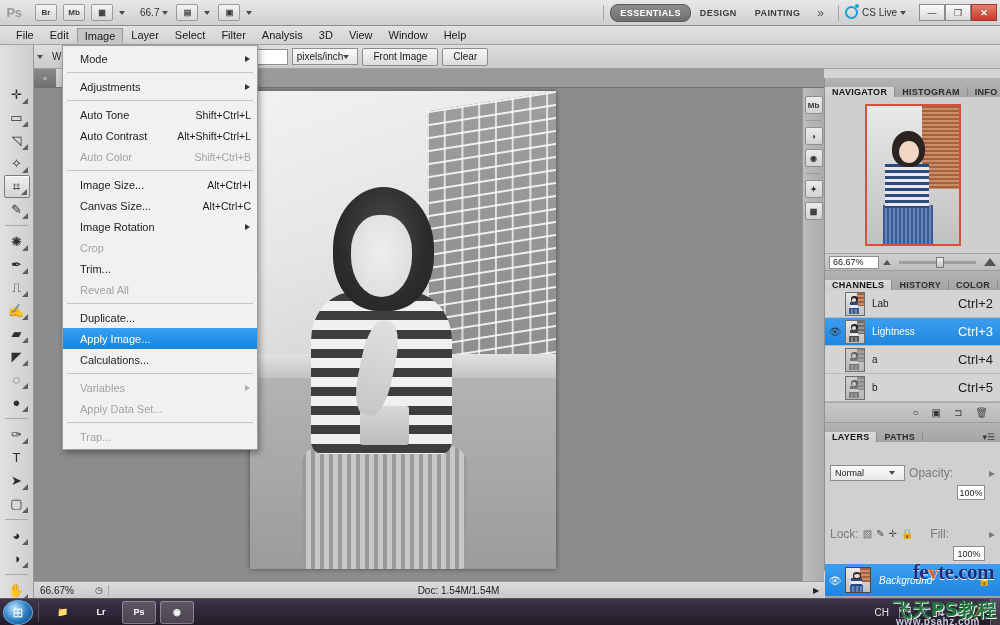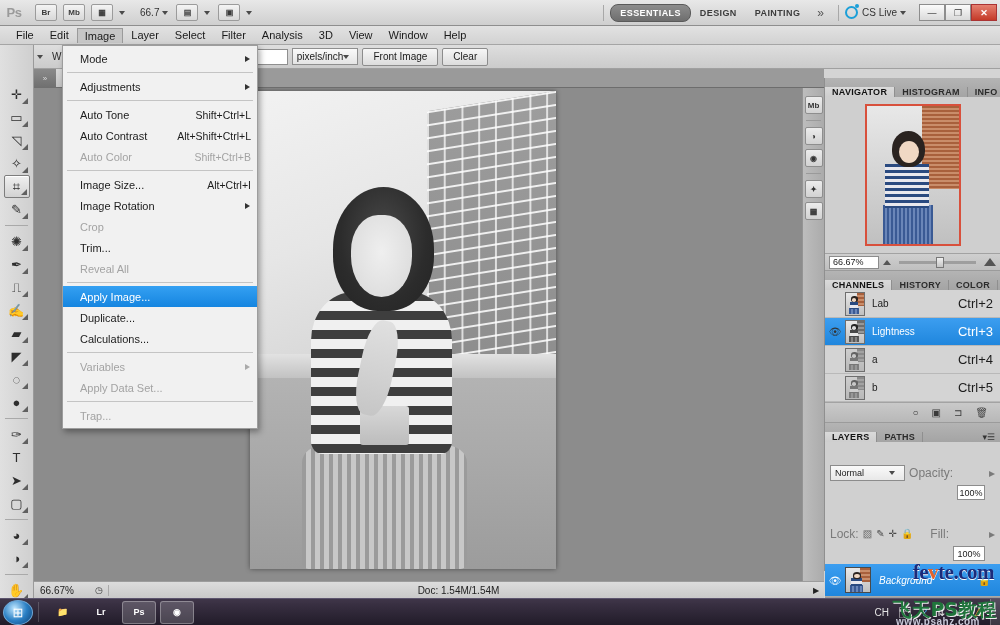--- a/index.html
+++ b/index.html
@@ -651,38 +651,42 @@
       <div class="mi dis">
         <span class="mi-label">Auto Color</span>
         <span class="mi-sc">Shift+Ctrl+B</span>
       </div>
       <div class="mi-sep"></div>
       <div class="mi">
         <span class="mi-label">Image Size...</span>
         <span class="mi-sc">Alt+Ctrl+I</span>
       </div>
       <div class="mi">
+        <span class="mi-label">Canvas Size...</span>
+        <span class="mi-sc">Alt+Ctrl+C</span>
+      </div>
+      <div class="mi">
         <span class="mi-label">Image Rotation</span>
         <span class="mi-arrow"></span>
       </div>
       <div class="mi dis">
         <span class="mi-label">Crop</span>
       </div>
       <div class="mi">
         <span class="mi-label">Trim...</span>
       </div>
       <div class="mi dis">
         <span class="mi-label">Reveal All</span>
       </div>
       <div class="mi-sep"></div>
+      <div class="mi">
+        <span class="mi-label">Duplicate...</span>
+      </div>
       <div class="mi sel">
         <span class="mi-label">Apply Image...</span>
-      </div>
-      <div class="mi">
-        <span class="mi-label">Duplicate...</span>
       </div>
       <div class="mi">
         <span class="mi-label">Calculations...</span>
       </div>
       <div class="mi-sep"></div>
       <div class="mi dis">
         <span class="mi-label">Variables</span>
         <span class="mi-arrow"></span>
       </div>
       <div class="mi dis">

